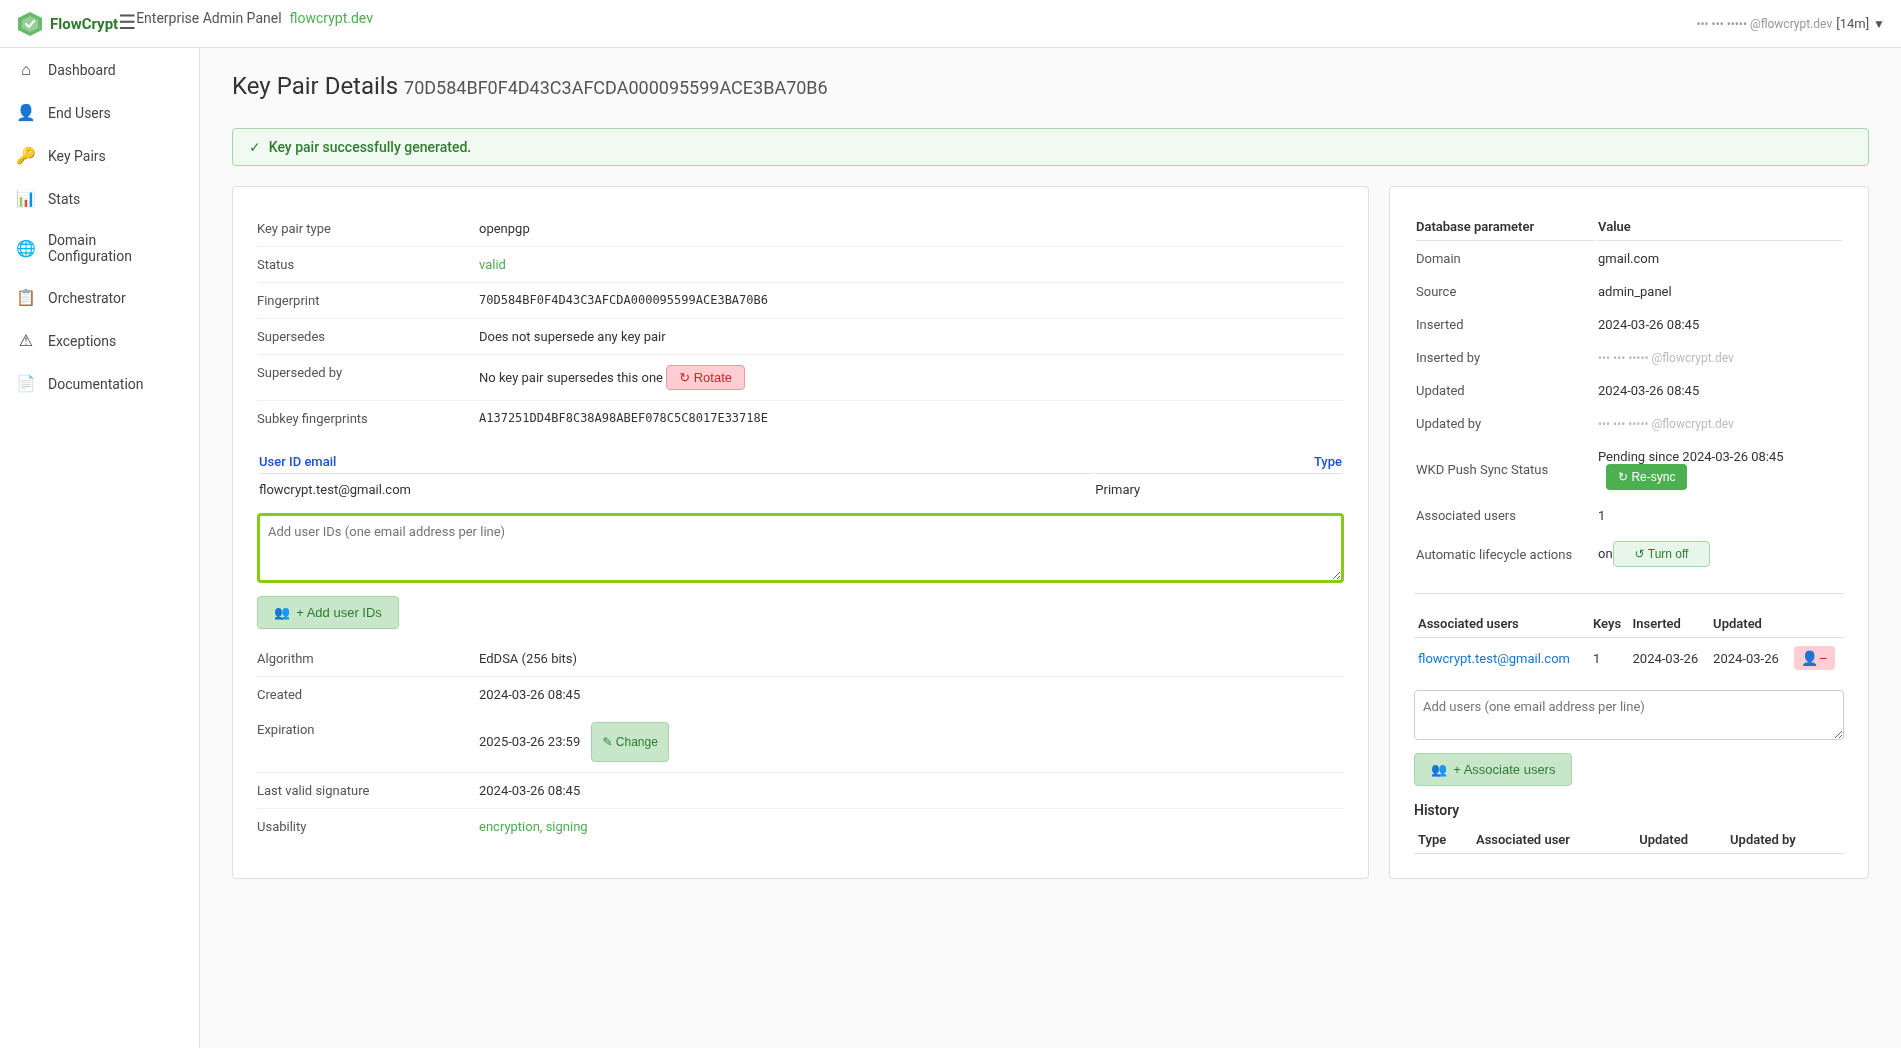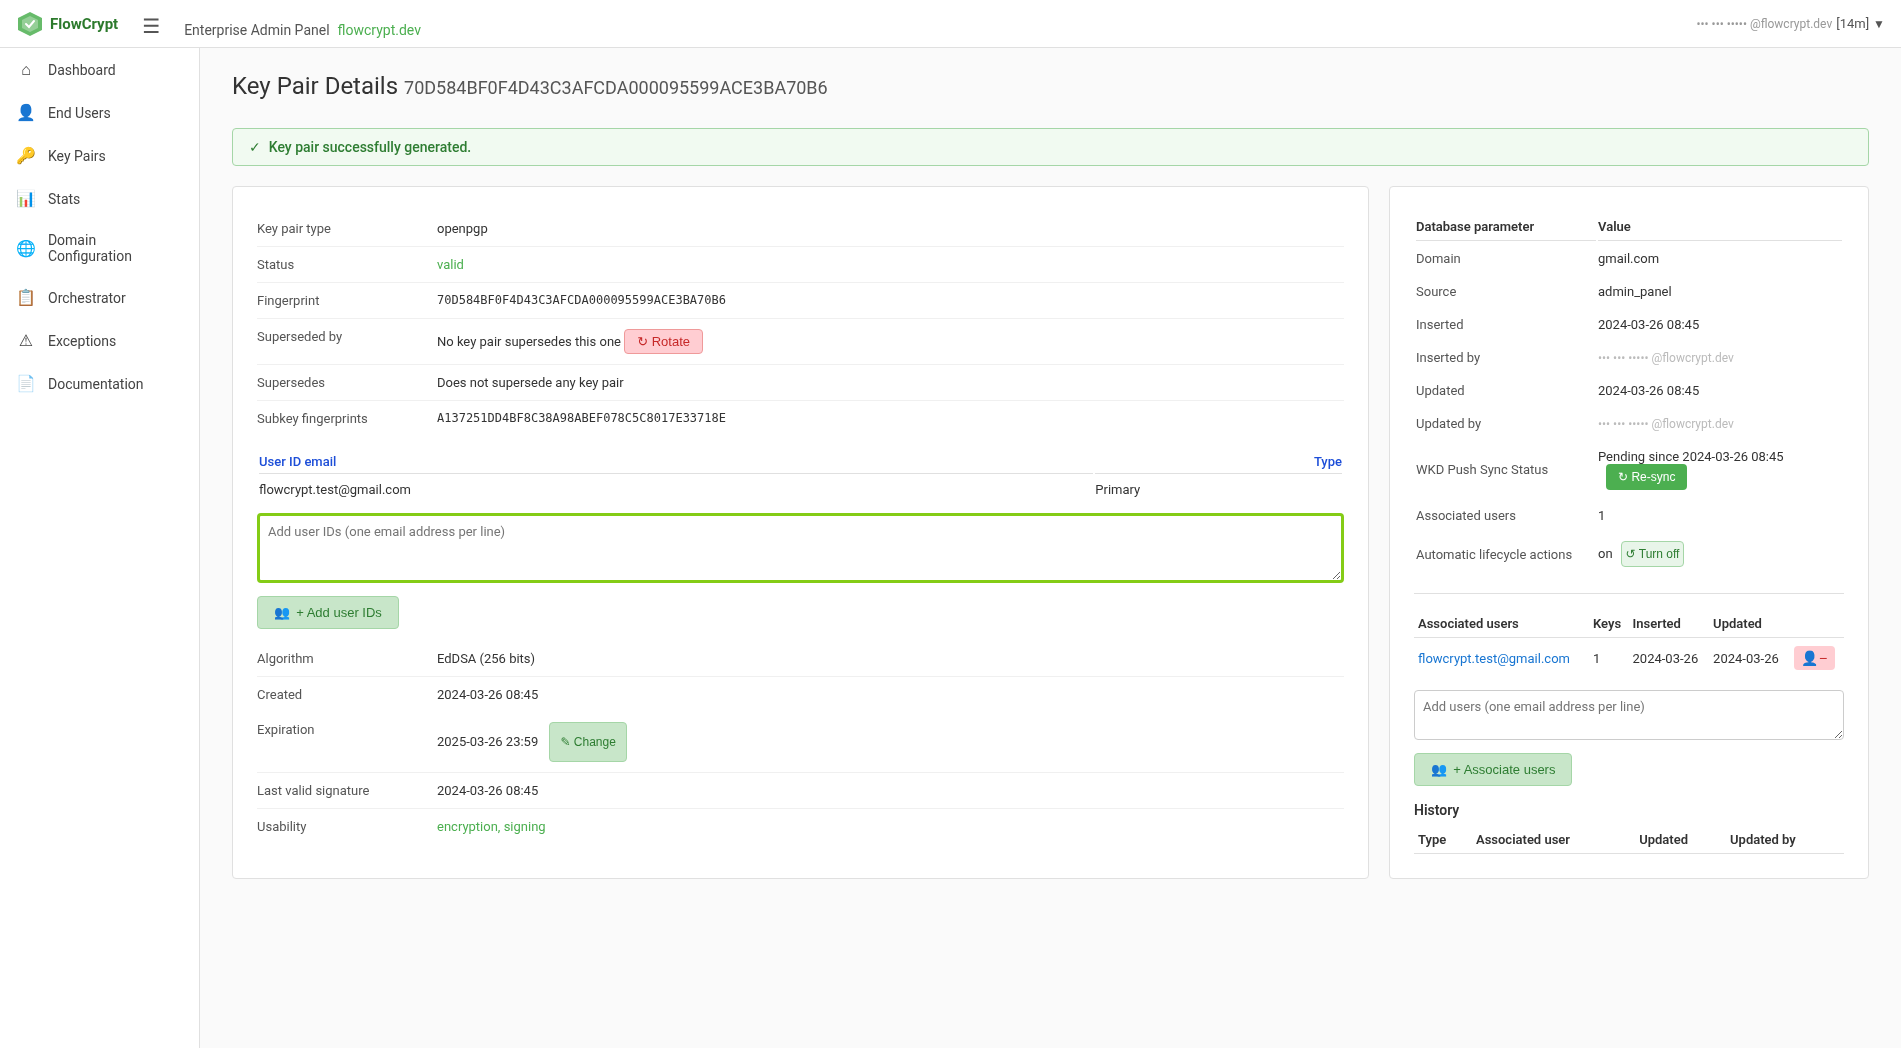--- a/index.html
+++ b/index.html
@@ -4,21 +4,21 @@
   <style>
     * { box-sizing: border-box; margin: 0; padding: 0; }
     body { font-family: 'Roboto', Arial, sans-serif; font-size: 14px; color: #333; background: #f5f5f5; display: flex; flex-direction: column; height: 100vh; }
 
     
     .top-nav {
       display: flex; align-items: center; justify-content: space-between;
       background: #fff; border-bottom: 1px solid #e0e0e0;
       padding: 0 16px; height: 48px; flex-shrink: 0;
     }
-    .top-nav-left { display: flex; align-items: flex-end; gap: 24px; }
+    .top-nav-left { display: flex; align-items: flex-start; gap: 0; }
     .logo { display: flex; align-items: center; gap: 6px; color: #2c7a2c; font-weight: 700; font-size: 15px; }
     .logo-icon { width: 28px; height: 28px; }
     .menu-icon { cursor: pointer; color: #555; font-size: 20px; }
     .breadcrumb { display: flex; align-items: center; gap: 8px; color: #555; font-size: 14px; }
     .breadcrumb .domain { color: #4caf50; }
     .top-nav-right { display: flex; align-items: center; gap: 4px; color: #555; font-size: 13px; }
     .user-email { color: #999; font-size: 12px; }
     .chevron { font-size: 12px; color: #555; }
 
     
@@ -51,21 +51,21 @@
     .content-grid { display: grid; grid-template-columns: 1fr 480px; gap: 20px; }
 
     .card {
       background: #fff; border: 1px solid #e0e0e0; border-radius: 4px; padding: 24px;
     }
 
     
     .detail-row { display: flex; padding: 10px 0; border-bottom: 1px solid #f0f0f0; }
     .detail-row:last-of-type { border-bottom: none; }
     .detail-label { width: 180px; color: #555; flex-shrink: 0; font-size: 13px; }
-    .detail-value { color: #333; font-size: 13px; flex: 1; }
+    .detail-value { color: #333; font-size: 13px; flex: 1; margin-left: 42px; }
     .detail-value.green { color: #4caf50; }
     .detail-value.mono { font-family: monospace; font-size: 12px; }
 
     .rotate-btn {
       background: #ffcdd2; color: #c62828; border: 1px solid #ef9a9a;
       padding: 4px 12px; border-radius: 4px; cursor: pointer; font-size: 13px;
       display: inline-flex; align-items: center; gap: 4px;
     }
 
     
@@ -94,22 +94,22 @@
     .db-param-table td.blurred { color: #bbb; font-size: 12px; }
 
     .resync-btn {
       background: #4caf50; color: #fff; border: none;
       padding: 6px 12px; border-radius: 4px; cursor: pointer; font-size: 12px;
       display: inline-flex; align-items: center; gap: 4px; margin-left: 8px;
     }
 
     .turnoff-btn {
       background: #e8f5e9; color: #2e7d32; border: 1px solid #a5d6a7;
-      padding: 5px 4px; border-radius: 4px; cursor: pointer; font-size: 12px;
-      display: inline-flex; align-items: center; gap: 4px; margin-left: 8px;
+      padding: 5px 21px; border-radius: 4px; cursor: pointer; font-size: 12px;
+      display: inline-flex; align-items: center; gap: 4px; margin-left: 0;
     }
 
     .section-divider { border: none; border-top: 1px solid #e0e0e0; margin: 16px 0; }
 
     
     .assoc-table { width: 100%; border-collapse: collapse; }
     .assoc-table th { text-align: left; font-weight: 600; font-size: 13px; color: #333; padding: 6px 4px; border-bottom: 1px solid #e0e0e0; }
     .assoc-table td { padding: 8px 4px; font-size: 13px; vertical-align: middle; }
     .assoc-table td.link { color: #1976d2; cursor: pointer; }
     .remove-user-btn {
@@ -229,26 +229,26 @@
             </div>
             <div class="detail-row">
               <span class="detail-label">Status</span>
               <span class="detail-value green">valid</span>
             </div>
             <div class="detail-row">
               <span class="detail-label">Fingerprint</span>
               <span class="detail-value mono">70D584BF0F4D43C3AFCDA000095599ACE3BA70B6</span>
             </div>
             <div class="detail-row">
+              <span class="detail-label">Supersedes</span>
+              <span class="detail-value ">Does not supersede any key pair</span>
+            </div>
+            <div class="detail-row">
               <span class="detail-label">Superseded by</span>
               <span class="detail-value">No key pair supersedes this one <button class="rotate-btn">↻ Rotate</button></span>
-            </div>
-            <div class="detail-row">
-              <span class="detail-label">Supersedes</span>
-              <span class="detail-value ">Does not supersede any key pair</span>
             </div>
             <div class="detail-row">
               <span class="detail-label">Subkey fingerprints</span>
               <span class="detail-value mono">A137251DD4BF8C38A98ABEF078C5C8017E33718E</span>
             </div>
           </div>
 
         
         <table class="userid-table">
           <thead>

